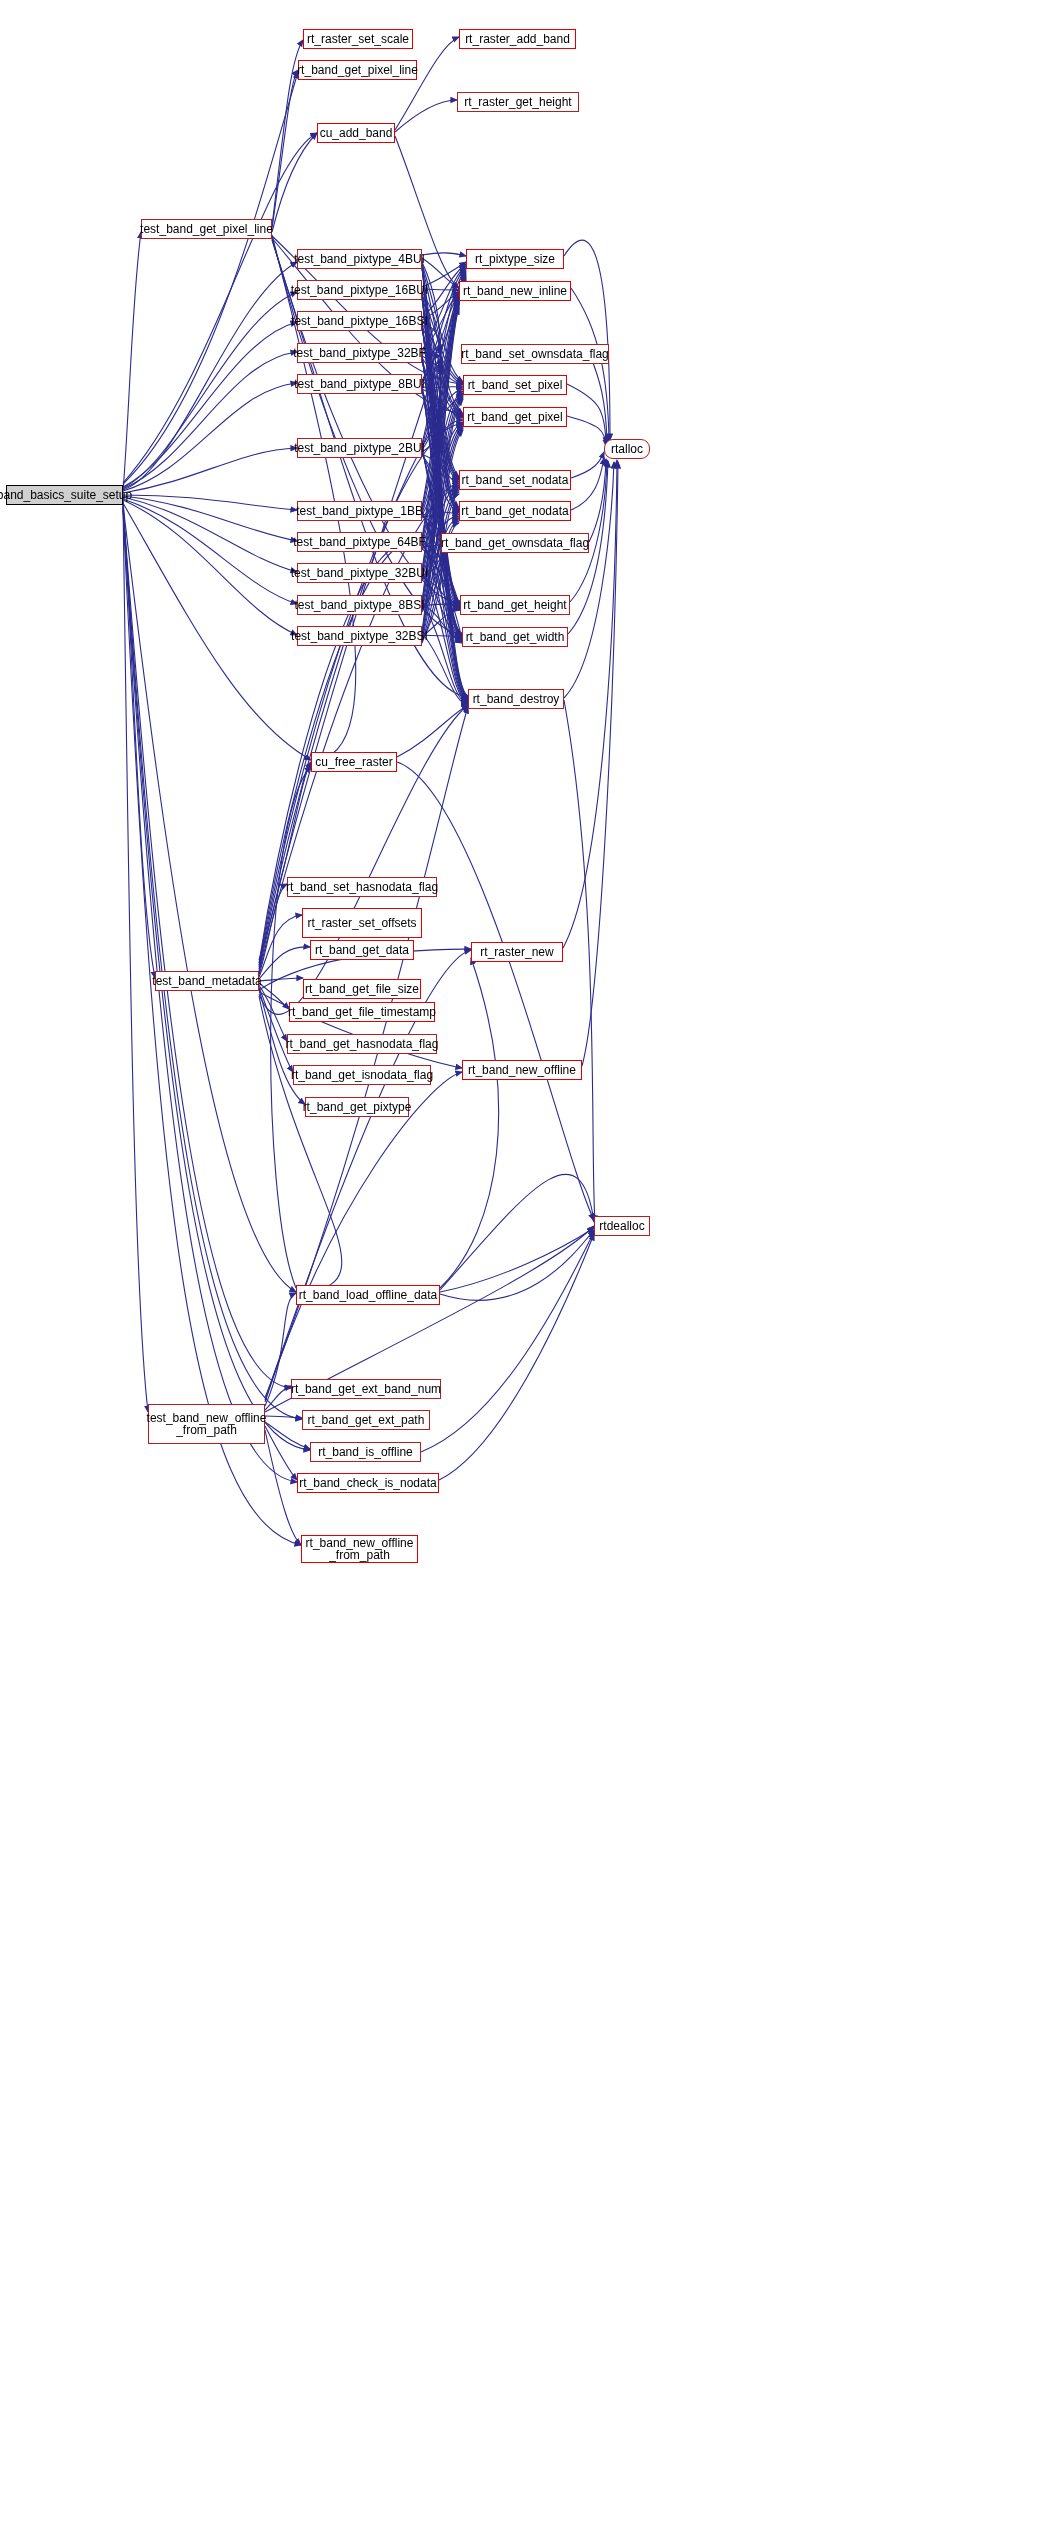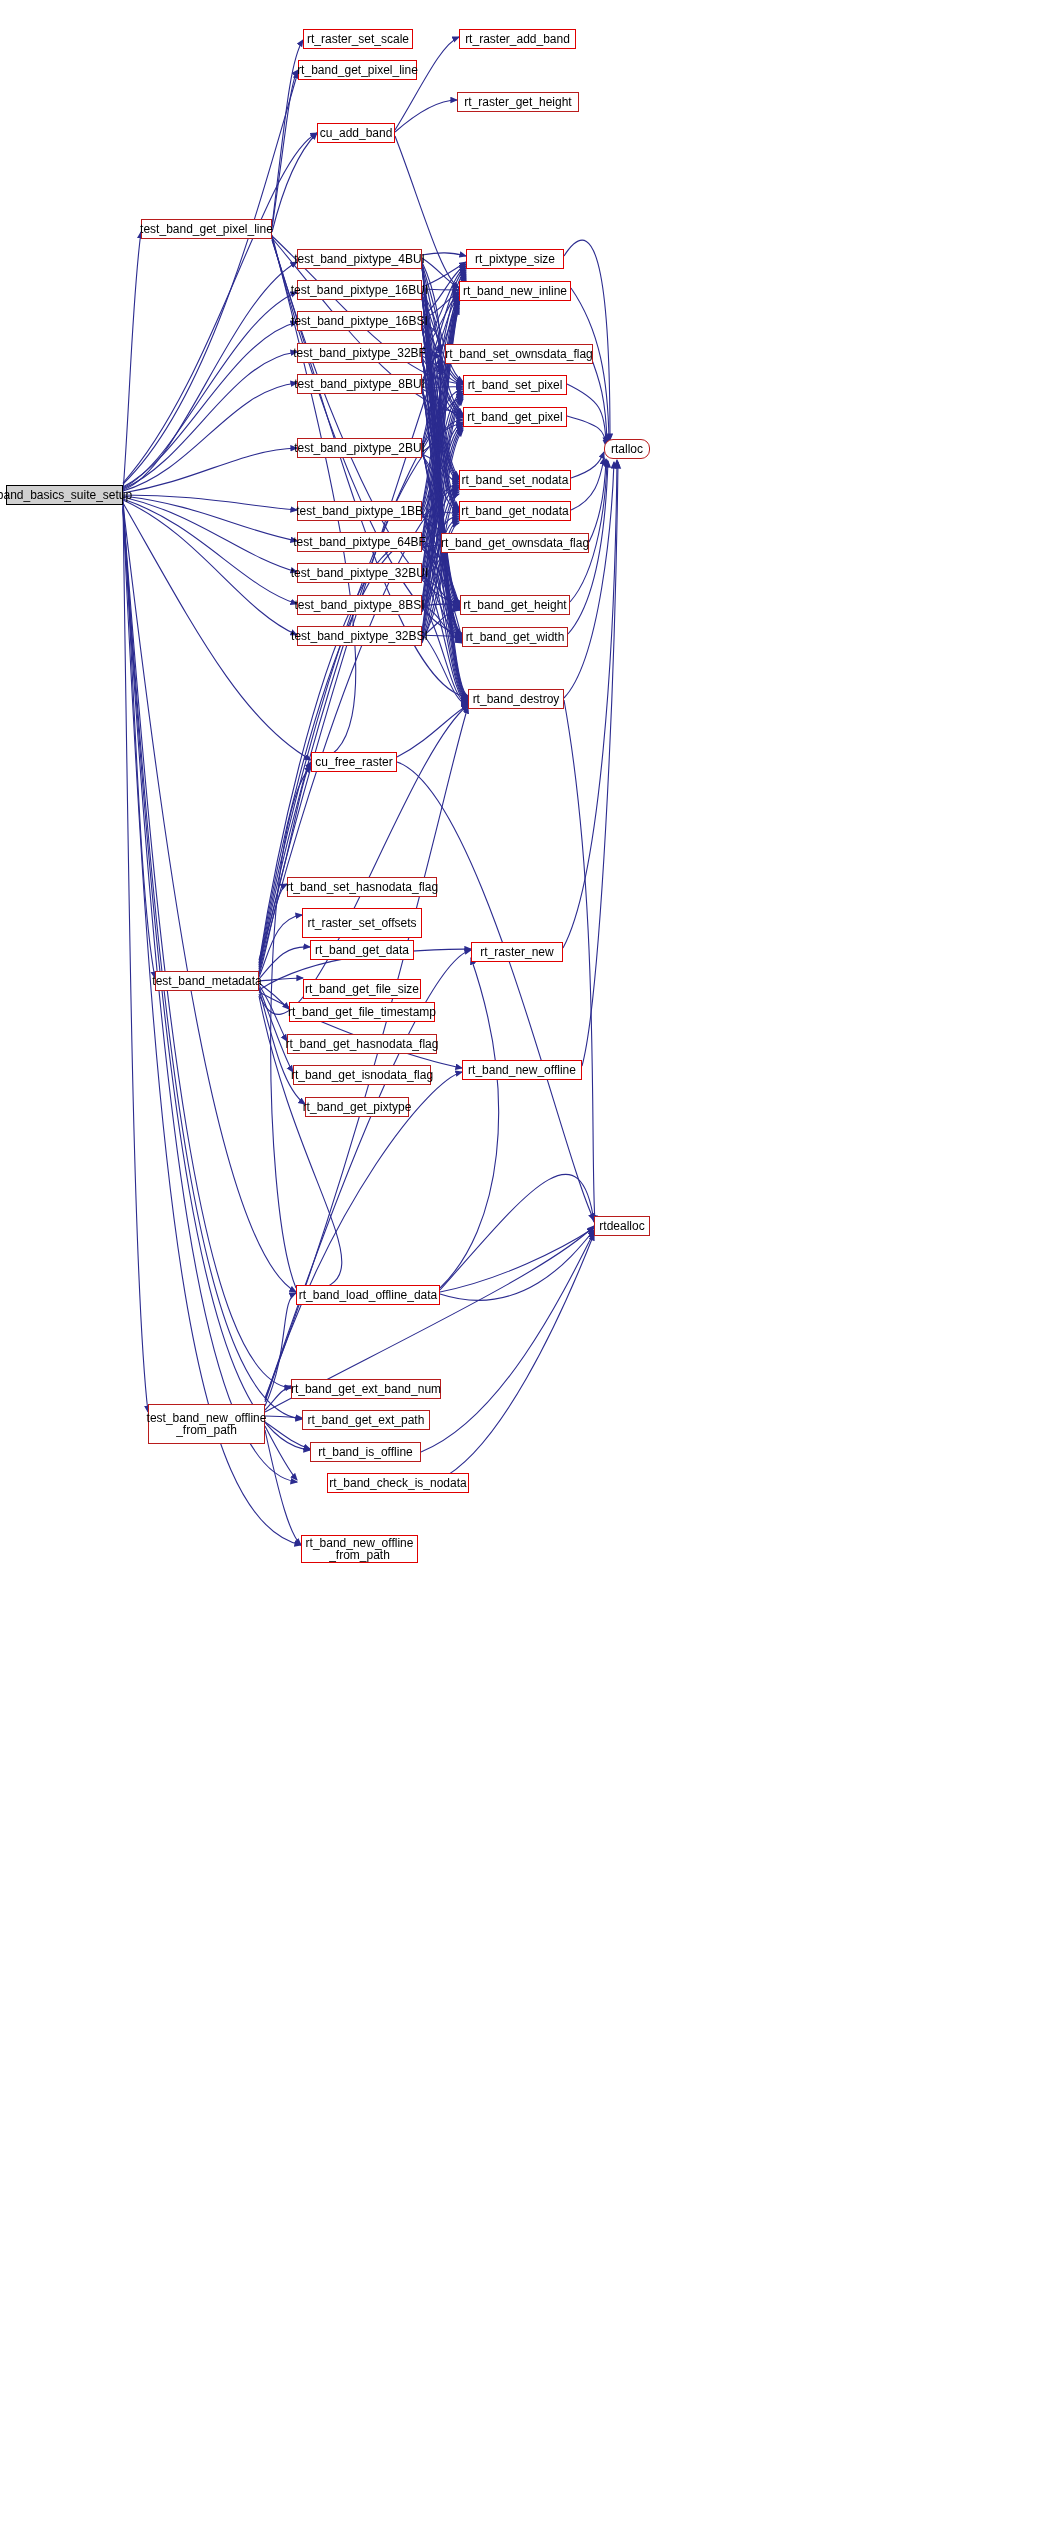--- a/index.html
+++ b/index.html
@@ -275,21 +275,21 @@
   <div class="node" style="left:297px;top:374px;width:125px;height:20px;">test_band_pixtype_8BUI</div>
   <div class="node" style="left:297px;top:438px;width:125px;height:20px;">test_band_pixtype_2BUI</div>
   <div class="node" style="left:297px;top:501px;width:125px;height:20px;">test_band_pixtype_1BB</div>
   <div class="node" style="left:297px;top:532px;width:125px;height:20px;">test_band_pixtype_64BF</div>
   <div class="node" style="left:297px;top:563px;width:125px;height:20px;">test_band_pixtype_32BUI</div>
   <div class="node" style="left:297px;top:595px;width:125px;height:20px;">test_band_pixtype_8BSI</div>
   <div class="node" style="left:297px;top:626px;width:125px;height:20px;">test_band_pixtype_32BSI</div>
 
   <div class="node red" style="left:466px;top:249px;width:98px;height:20px;">rt_pixtype_size</div>
   <div class="node red" style="left:459px;top:281px;width:112px;height:20px;">rt_band_new_inline</div>
-  <div class="node" style="left:445px;top:344px;width:148px;height:20px;">rt_band_set_ownsdata_flag</div>
+  <div class="node" style="left:461px;top:344px;width:148px;height:20px;">rt_band_set_ownsdata_flag</div>
   <div class="node red" style="left:463px;top:375px;width:104px;height:20px;">rt_band_set_pixel</div>
   <div class="node red" style="left:463px;top:407px;width:104px;height:20px;">rt_band_get_pixel</div>
   <div class="node red" style="left:459px;top:470px;width:112px;height:20px;">rt_band_set_nodata</div>
   <div class="node red" style="left:459px;top:501px;width:112px;height:20px;">rt_band_get_nodata</div>
   <div class="node" style="left:441px;top:533px;width:148px;height:20px;">rt_band_get_ownsdata_flag</div>
   <div class="node" style="left:460px;top:595px;width:110px;height:20px;">rt_band_get_height</div>
   <div class="node" style="left:462px;top:627px;width:106px;height:20px;">rt_band_get_width</div>
   <div class="node" style="left:468px;top:689px;width:96px;height:20px;">rt_band_destroy</div>
 
   <div class="node" style="left:604px;top:439px;width:46px;height:20px;border-radius:9px;">rtalloc</div>
@@ -306,16 +306,16 @@
   <div class="node" style="left:293px;top:1065px;width:138px;height:20px;">rt_band_get_isnodata_flag</div>
   <div class="node" style="left:305px;top:1097px;width:104px;height:20px;">rt_band_get_pixtype</div>
 
   <div class="node red" style="left:471px;top:942px;width:92px;height:20px;">rt_raster_new</div>
   <div class="node red" style="left:462px;top:1060px;width:120px;height:20px;">rt_band_new_offline</div>
 
   <div class="node red" style="left:296px;top:1285px;width:144px;height:20px;">rt_band_load_offline_data</div>
   <div class="node" style="left:291px;top:1379px;width:150px;height:20px;">rt_band_get_ext_band_num</div>
   <div class="node" style="left:302px;top:1410px;width:128px;height:20px;">rt_band_get_ext_path</div>
   <div class="node" style="left:310px;top:1442px;width:111px;height:20px;">rt_band_is_offline</div>
-  <div class="node red" style="left:297px;top:1473px;width:142px;height:20px;margin-left:30px;">rt_band_check_is_nodata</div>
+  <div class="node red" style="left:297px;top:1473px;width:142px;height:20px;">rt_band_check_is_nodata</div>
   <div class="node red" style="left:301px;top:1535px;width:117px;height:28px;">rt_band_new_offline
 _from_path</div>
 </div>
 
 </body></html>

